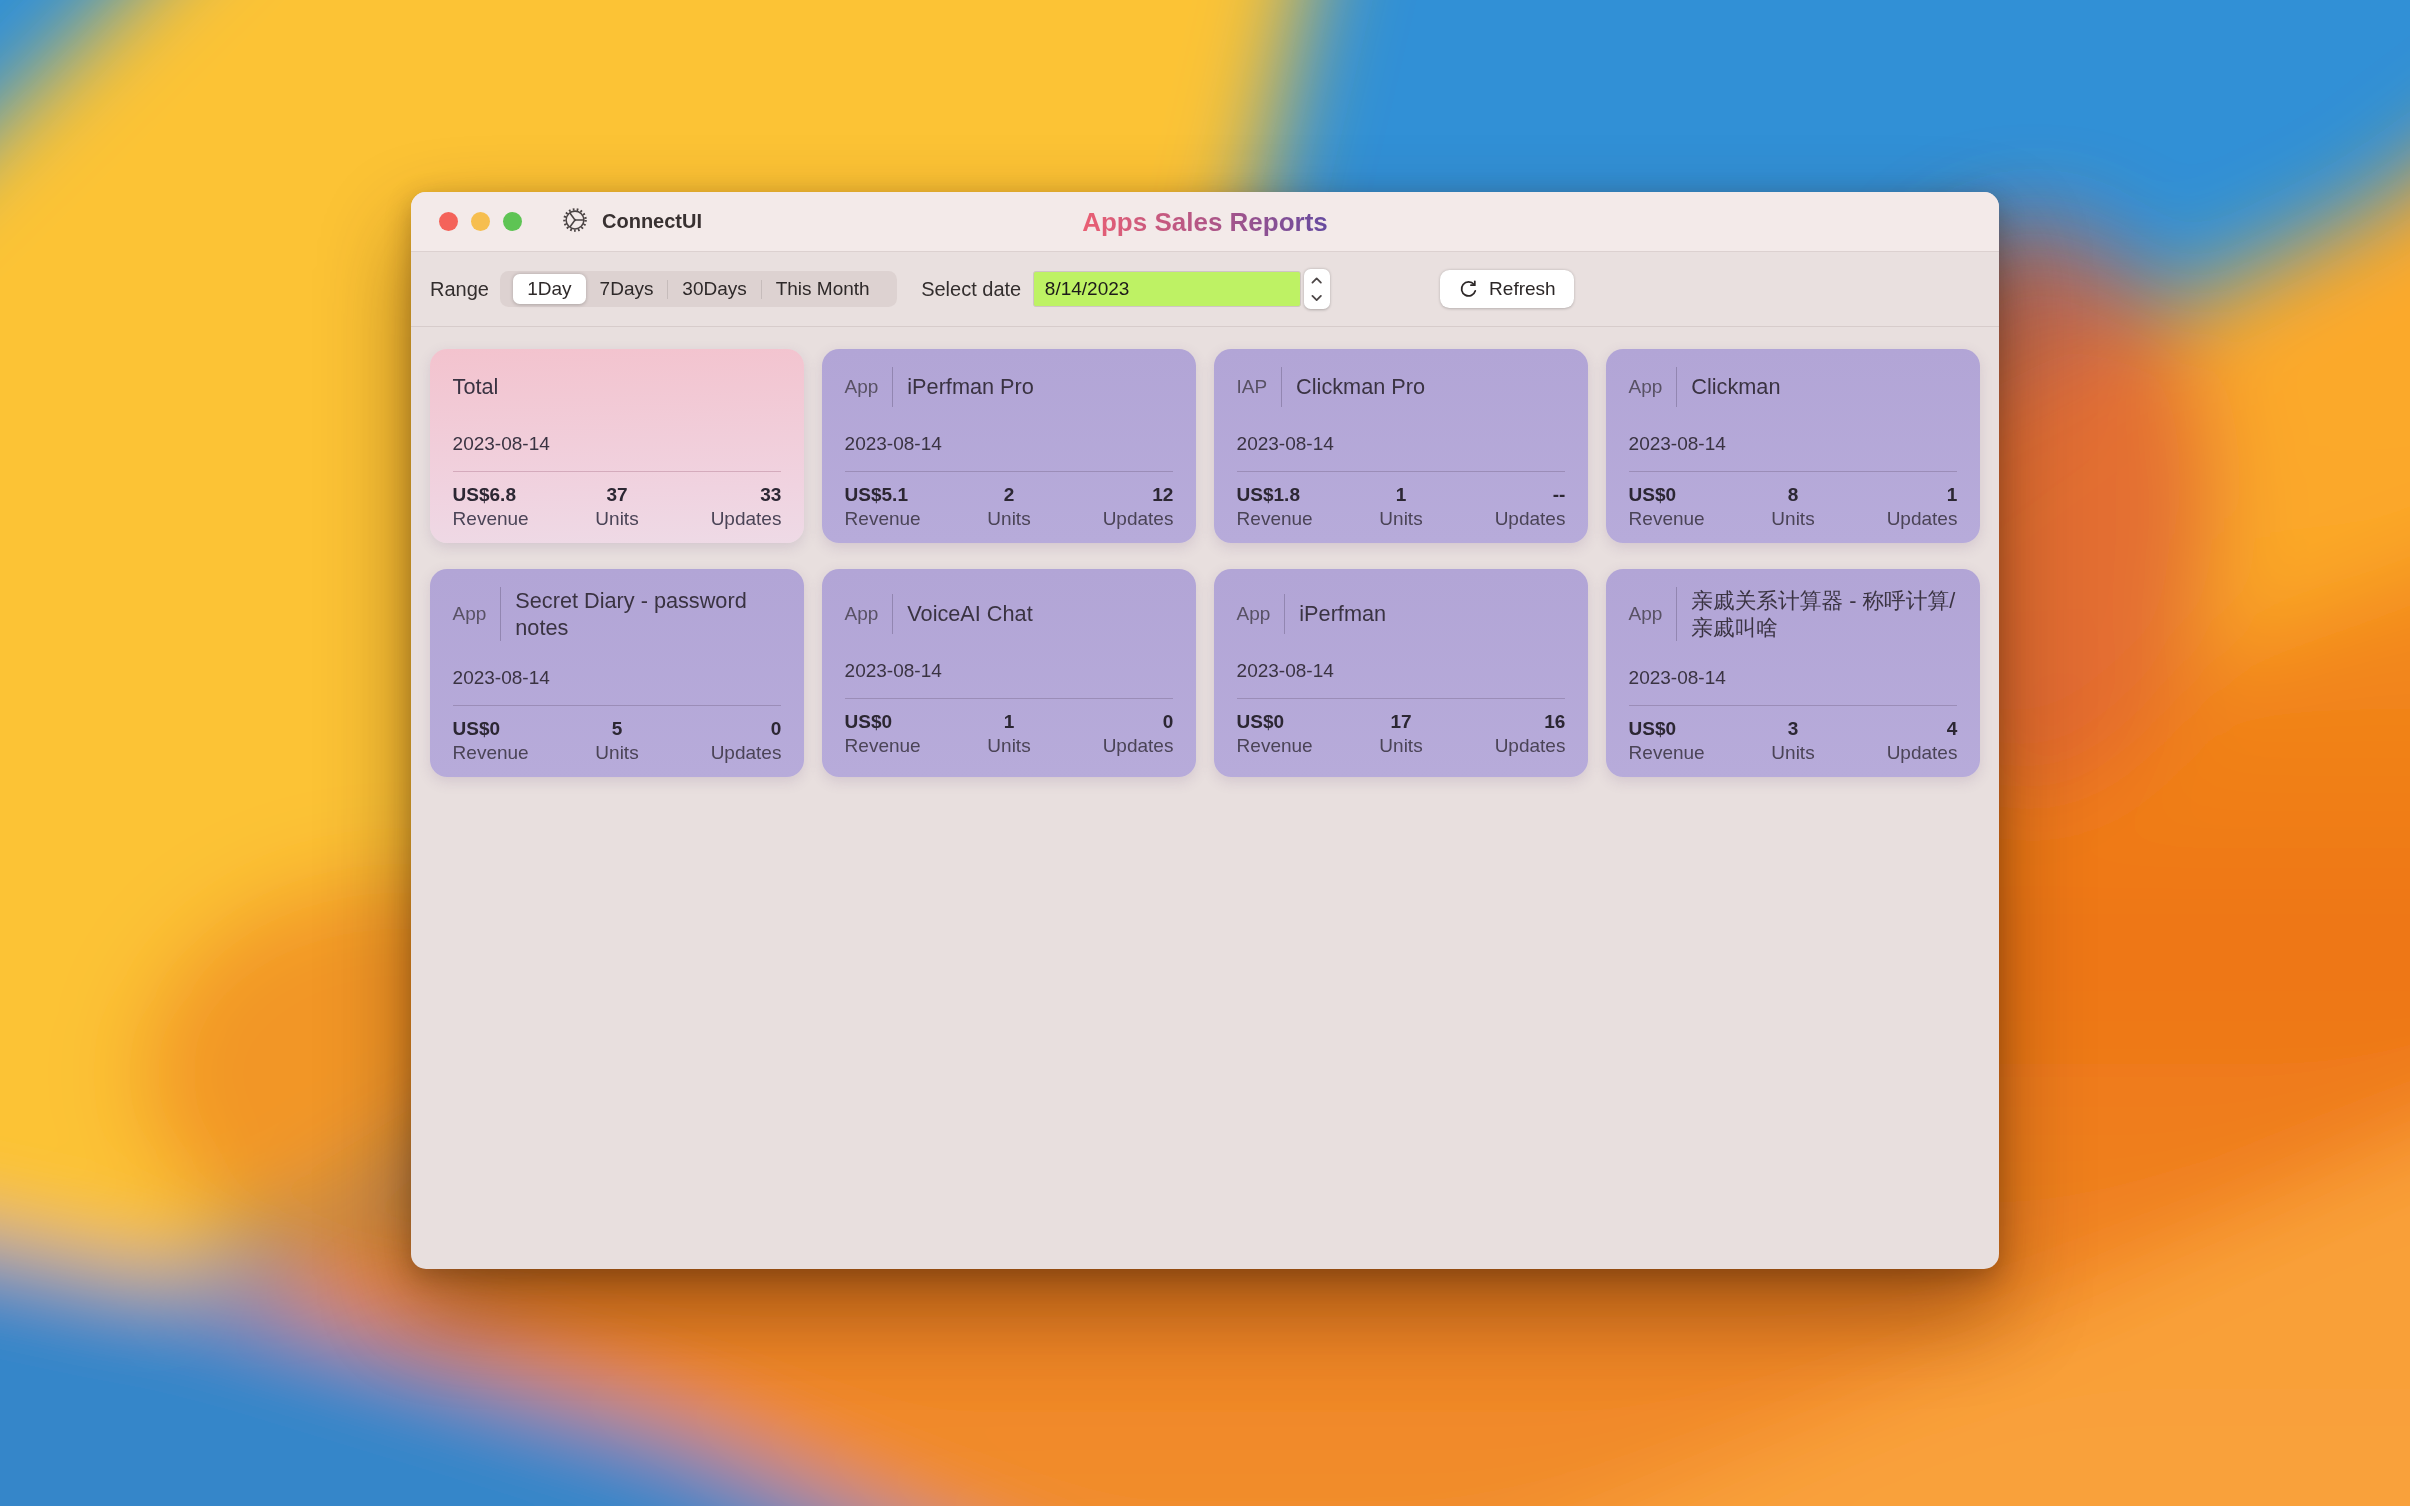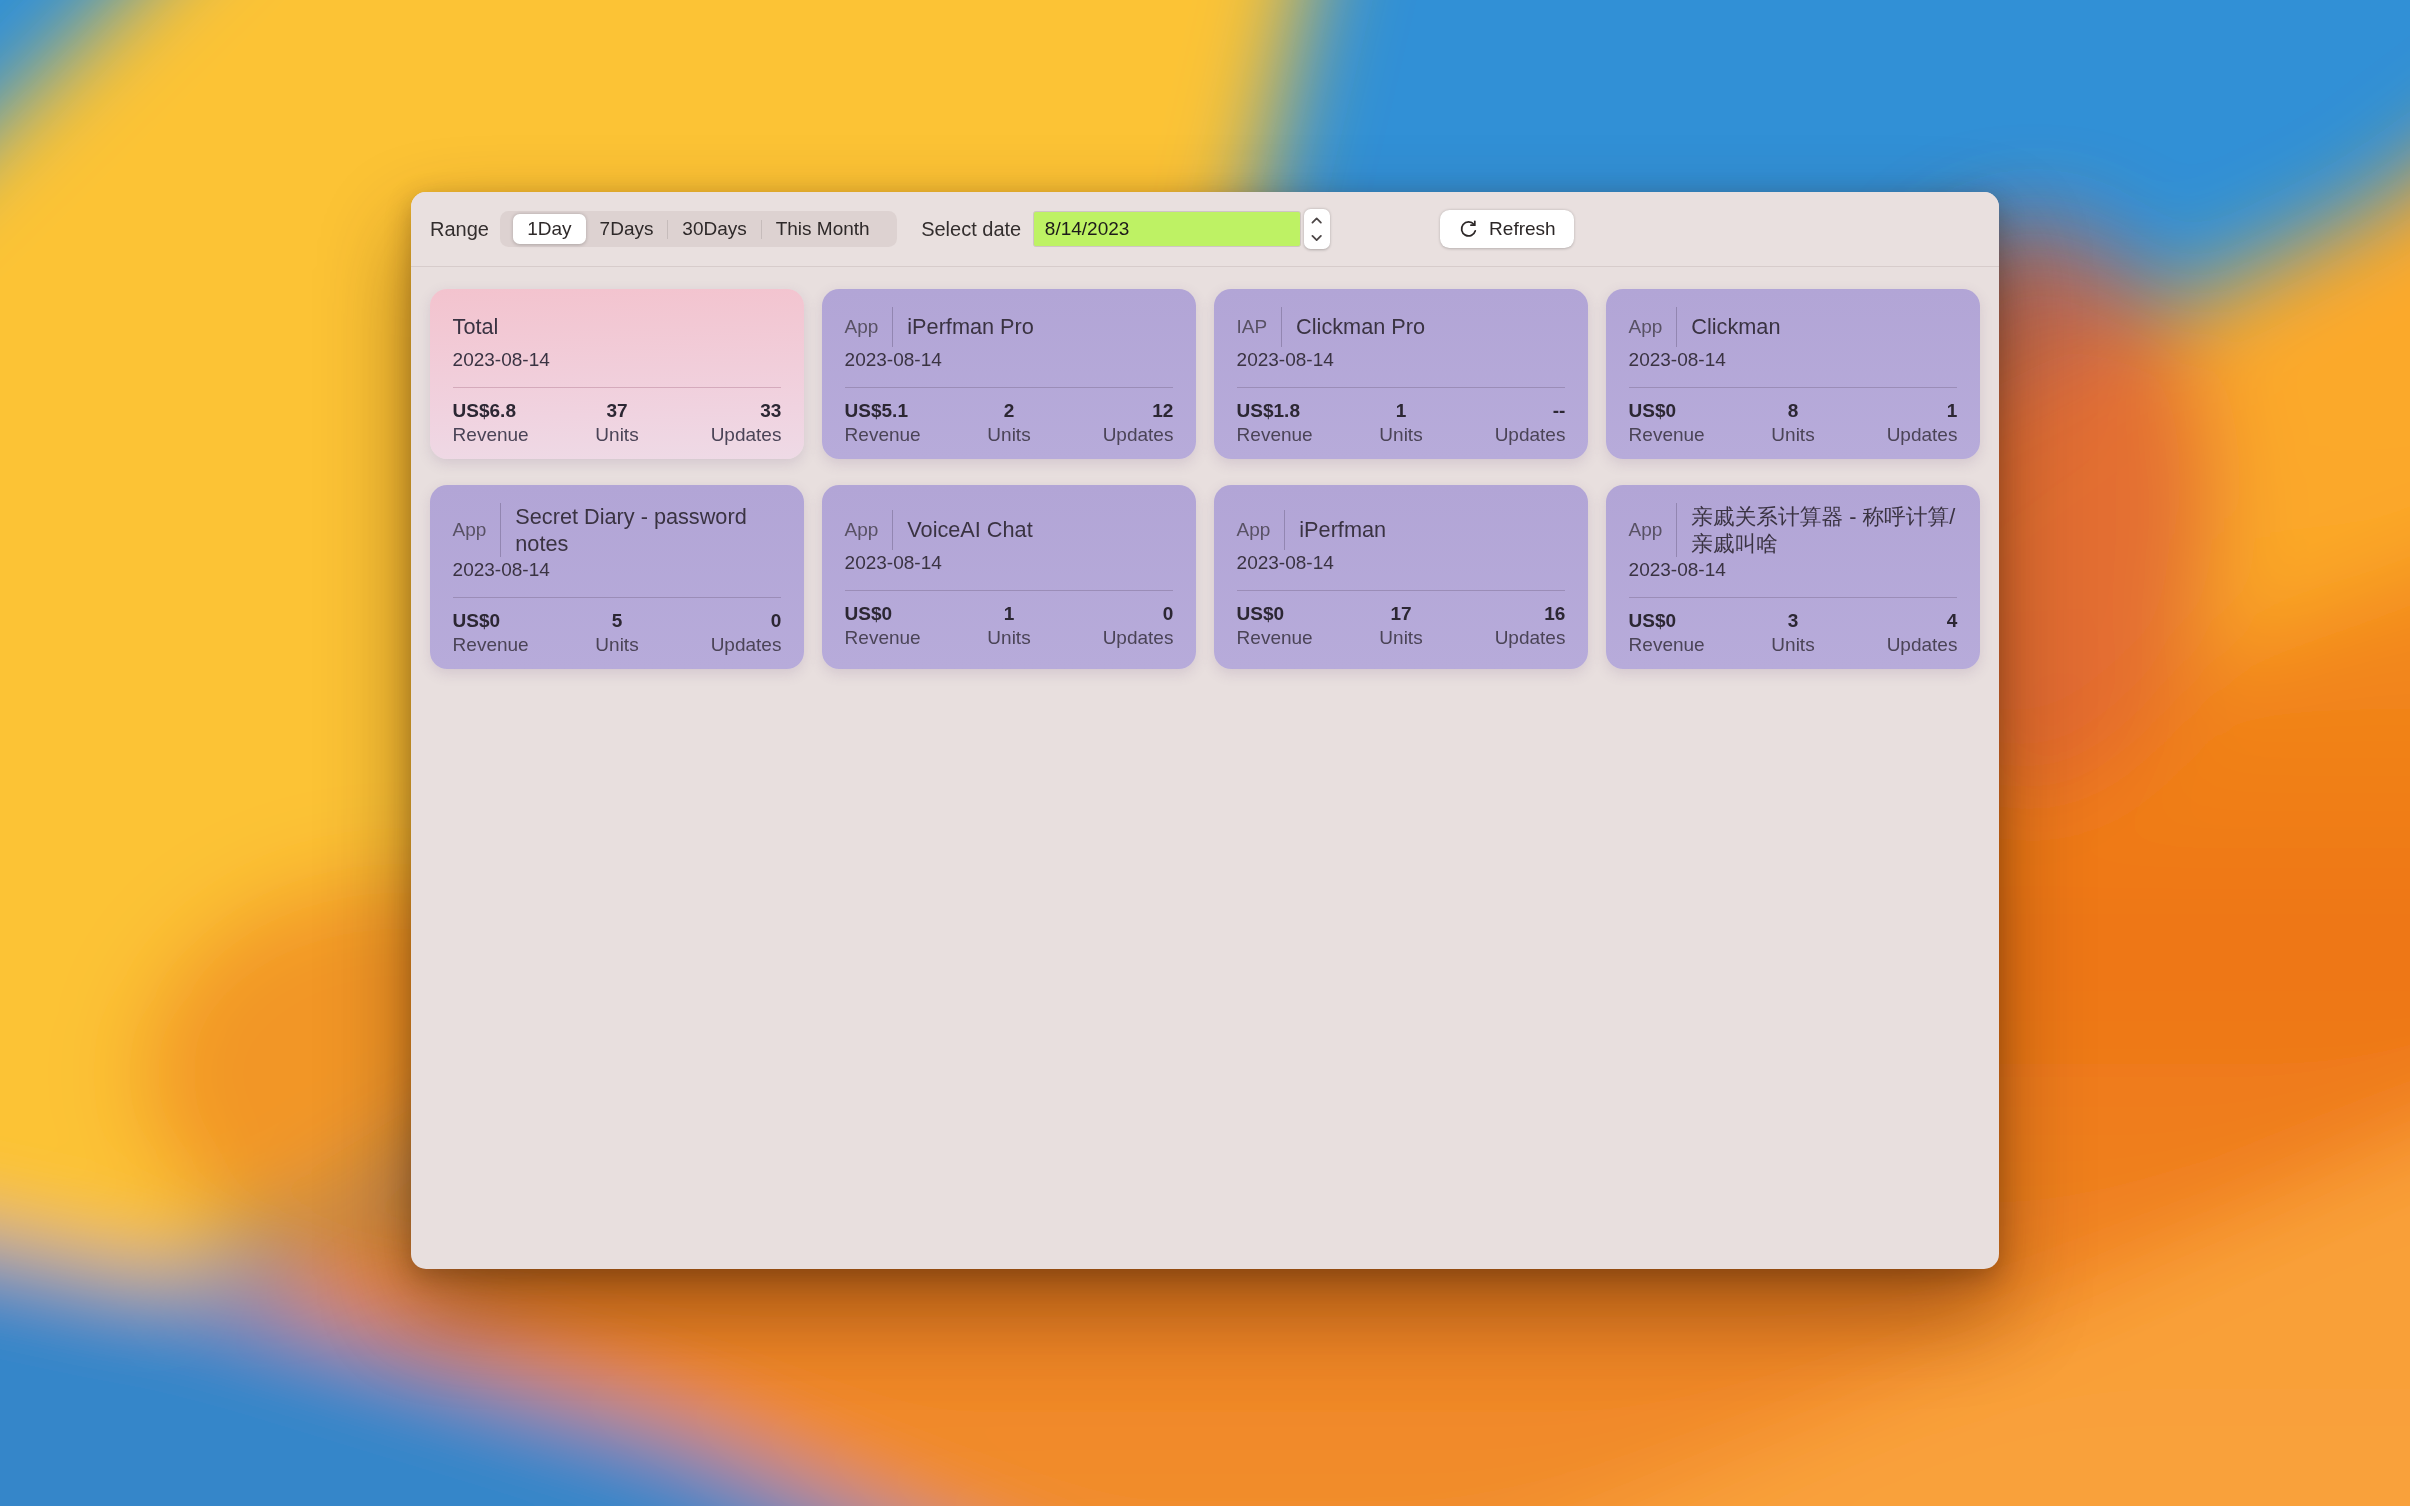--- a/index.html
+++ b/index.html
@@ -58,21 +58,21 @@
   .grid { display:grid; grid-template-columns:repeat(4,1fr); gap:26px 18px; }
   .card { border-radius:17px; padding:18px 22.6px 13px; min-height:162px;
     display:flex; flex-direction:column;
     box-shadow:0 4.7px 13px rgba(110,80,130,.16); }
   .card.pink   { background:linear-gradient(178deg,#f3c3ce 0%,#f0d3e0 72%,#eedae6 100%); }
   .card.purple { background:linear-gradient(180deg,#b2a5d6 0%,#b7abda 100%);justify-content:center; }
   .card-head { display:flex; align-items:center; gap:14px; min-height:40px;
     font-size:21.7px; color:#3a3342; line-height:1.25; }
   .card-type { font-size:19px; color:#585164; flex:0 0 auto; }
   .vdiv { width:0.9px; align-self:stretch; min-height:40px; background:rgba(85,75,105,.35); flex:0 0 auto; }
-  .card-date { margin-top:2px; font-size:19px; color:#3a3342; }
+  .card-date { margin-top:26px; font-size:19px; color:#3a3342; }
   .card-hr { margin-top:16px; height:0.9px; width:100%; background:rgba(100,85,115,.32); border:none; }
   .stats { margin-top:12.2px; display:flex; }
   .stat { flex:1; display:flex; flex-direction:column; gap:1.9px; }
   .stat:nth-child(1) { text-align:left; }
   .stat:nth-child(2) { text-align:center; }
   .stat:nth-child(3) { text-align:right; }
   .stat-value { font-size:19px; font-weight:700; color:#2c2733; }
   .stat-label { font-size:19px; color:#4b4457; }
   .card.pink .card-hr { background:rgba(160,100,125,.35); }
 </style>
@@ -99,20 +99,41 @@
       <ellipse cx="2160" cy="540" rx="190" ry="300" fill="#dd5f35" opacity="0.8"></ellipse>
       <ellipse cx="430" cy="1140" rx="280" ry="210" fill="#ef8723" opacity="0.75"></ellipse>
       <path d="M-160,1290 L260,1380 L720,1520 L1160,1720 L-160,1720 Z" fill="#3586c9"></path>
       <path d="M1520,1700 L2720,1130 L2720,1700 Z" fill="#f9a33c" opacity="0.9"></path>
     </g>
   </svg>
 </div>
 
 <div class="window">
 
+  <div class="titlebar">
+    <div class="traffic">
+      <span class="light red"></span>
+      <span class="light yellow"></span>
+      <span class="light green"></span>
+    </div>
+    <div class="app-id">
+      <span>
+        <svg width="26" height="26" viewBox="0 0 24 24" fill="none" stroke="#4a4343" stroke-width="1.4">
+          <circle cx="12" cy="12" r="8.2"></circle>
+          <circle cx="12" cy="12" r="9.8" stroke-dasharray="1.6 2.05" stroke-width="2.2"></circle>
+          <circle cx="12" cy="12" r="1.1" fill="#4a4343" stroke="none"></circle>
+          <line x1="12.9" y1="12" x2="20.2" y2="12"></line>
+          <line x1="11.5" y1="11.3" x2="7.3" y2="5.5"></line>
+          <line x1="11.5" y1="12.7" x2="7.3" y2="18.5"></line>
+        </svg>
+      </span>
+      <span class="app-name">ConnectUI</span>
+    </div>
+    <div class="win-title">Apps Sales Reports</div>
+  </div>
 
   <div class="toolbar">
     <span class="tb-label">Range</span>
     <div class="segmented">
       <span class="segment selected">1Day</span>
       <span class="segment">7Days</span>
       <span class="seg-div"></span>
       <span class="segment">30Days</span>
       <span class="seg-div"></span>
       <span class="segment">This Month</span>

